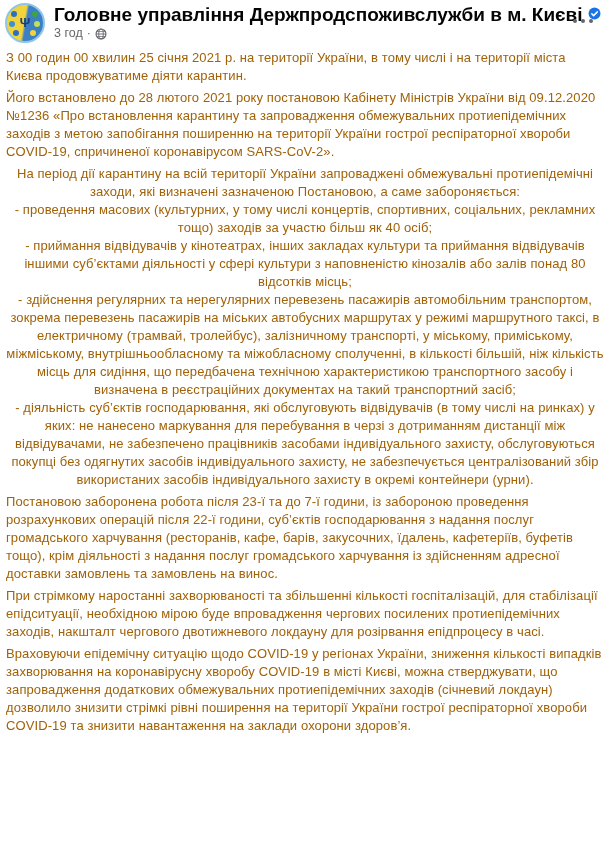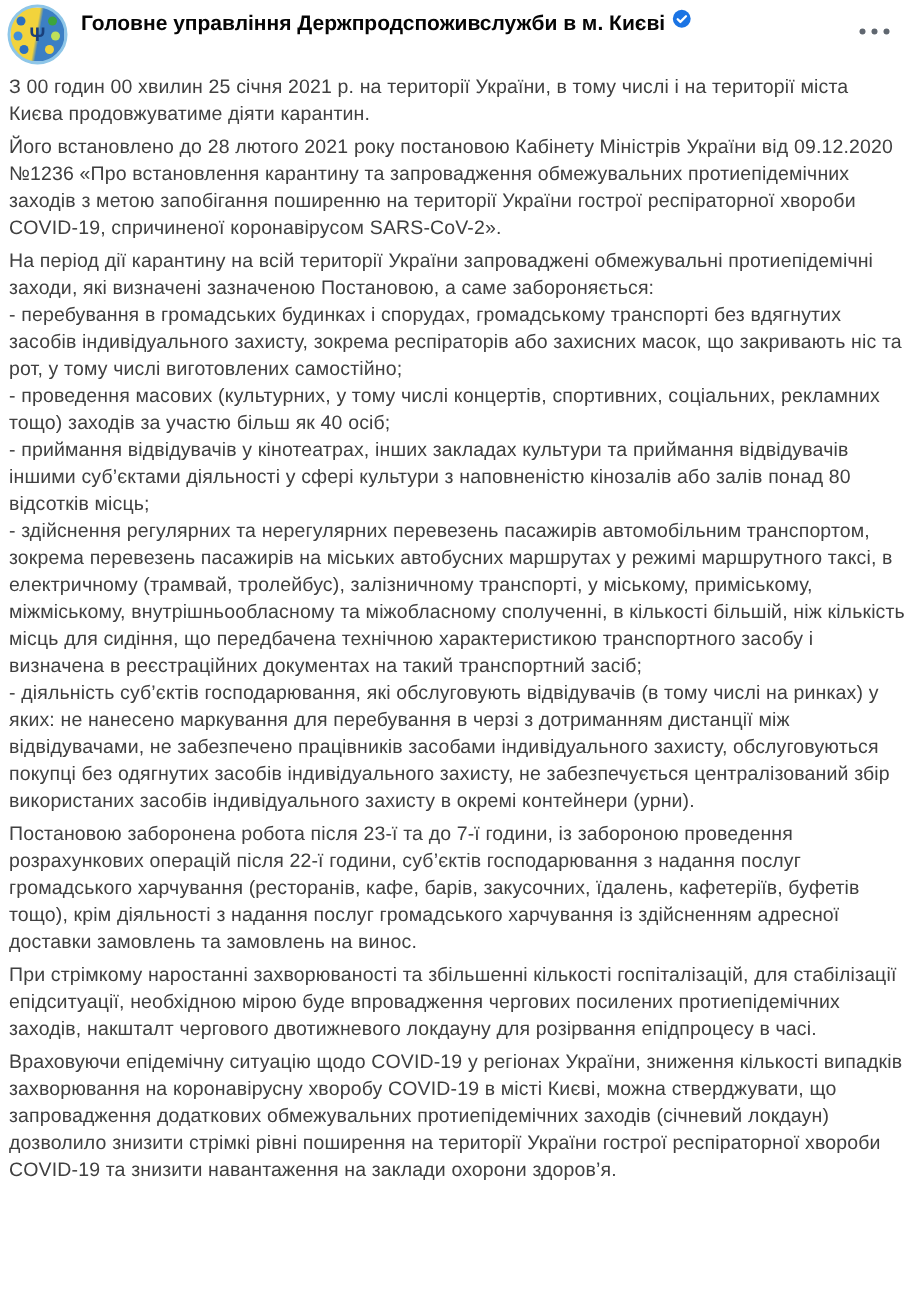--- a/index.html
+++ b/index.html
@@ -41,21 +41,21 @@
   .avatar .d1 { left: 4px;  top: 6px;  background: #2b6fc0; }
   .avatar .d2 { left: 2px;  top: 16px; background: #3f8fd8; }
   .avatar .d3 { left: 6px;  top: 25px; background: #2b6fc0; }
   .avatar .d4 { right: 5px; top: 6px;  background: #3da53d; }
   .avatar .d5 { right: 3px; top: 16px; background: #bfe05a; }
   .avatar .d6 { right: 7px; top: 25px; background: #f2d33c; }
 
   .header-text { padding-top: 3px; min-width: 0; }
   .name-row { display: flex; align-items: center; gap: 5px; }
   .page-name {
-    font-size: 14px; font-weight: 700; color: #050505;
+    font-size: 19px; font-weight: 700; color: #050505;
     line-height: 18px; white-space: nowrap; cursor: pointer;
   }
   .verified { flex: 0 0 13px; display: inline-block; }
 
   .meta-row {
     display: flex; align-items: center; gap: 4px;
     margin-top: 2px;
     font-size: 12.5px; color: #65676b; line-height: 15px;
   }
   .timestamp { cursor: pointer; }
@@ -66,25 +66,25 @@
     display: flex; gap: 4px; padding: 4px;
     cursor: pointer; border-radius: 50%;
   }
   .menu-dots .dot { width: 4px; height: 4px; border-radius: 50%; background: #606770; }
 
   
   .post-body {
     padding: 6px 5px 0 6px;
     font-size: 13px;
     line-height: 18px;
-    color: #404040;
+    color: #a16207;
     letter-spacing: 0.1px;
   }
   .post-body p, .post-body .para { margin: 0 0 4px 0; }
-  .post-body .para > div { margin: 0; }
+  .post-body .para > div { margin: 0; text-align: center; }
 </style>
 </head>
 <body>
 
 <div class="fb-post">
 
   <div class="post-header">
 
     <div class="avatar">
       <span class="mini-dot d1"></span>
@@ -99,37 +99,49 @@
     <div class="header-text">
       <div class="name-row">
         <span class="page-name">Головне управління Держпродспоживслужби в м. Києві</span>
         <span class="verified">
           <svg width="13" height="13" viewBox="0 0 24 24">
             <circle cx="12" cy="12" r="11" fill="#1b74e4"></circle>
             <path d="M7 12.6l3.3 3.3L17.2 9" stroke="#ffffff" stroke-width="2.8" fill="none" stroke-linecap="round" stroke-linejoin="round"></path>
           </svg>
         </span>
       </div>
+      <div class="meta-row">
+        <span class="timestamp">3 год</span>
+        <span class="sep">·</span>
+        <span style="display:inline-flex;">
+          <svg width="12" height="12" viewBox="0 0 16 16">
+            <circle cx="8" cy="8" r="6.6" fill="none" stroke="#65676b" stroke-width="1.5"></circle>
+            <ellipse cx="8" cy="8" rx="3" ry="6.6" fill="none" stroke="#65676b" stroke-width="1.2"></ellipse>
+            <line x1="1.4" y1="8" x2="14.6" y2="8" stroke="#65676b" stroke-width="1.2"></line>
+            <line x1="2.2" y1="4.6" x2="13.8" y2="4.6" stroke="#65676b" stroke-width="1"></line>
+            <line x1="2.2" y1="11.4" x2="13.8" y2="11.4" stroke="#65676b" stroke-width="1"></line>
+          </svg>
+        </span>
+      </div>
     </div>
 
     <div class="menu-dots">
       <span class="dot"></span>
       <span class="dot"></span>
       <span class="dot"></span>
     </div>
   </div>
 
   <div class="post-body">
     <p>З 00 годин 00 хвилин 25 січня 2021 р. на території України, в тому числі і на території міста Києва продовжуватиме діяти карантин.</p>
 
     <p>Його встановлено до 28 лютого 2021 року постановою Кабінету Міністрів України від 09.12.2020 №1236 «Про встановлення карантину та запровадження обмежувальних протиепідемічних заходів з метою запобігання поширенню на території України гострої респіраторної хвороби COVID-19, спричиненої коронавірусом SARS-CoV-2».</p>
 
     <div class="para">
       <div>На період дії карантину на всій території України запроваджені обмежувальні протиепідемічні заходи, які визначені зазначеною Постановою, а саме забороняється:</div>
-      <div>- перебування в громадських будинках і спорудах, громадському транспорті без вдягнутих засобів індивідуального захисту, зокрема респіраторів або захисних масок, що закривають ніс та рот, у тому числі виготовлених самостійно;</div>
       <div>- проведення масових (культурних, у тому числі концертів, спортивних, соціальних, рекламних тощо) заходів за участю більш як 40 осіб;</div>
       <div>- приймання відвідувачів у кінотеатрах, інших закладах культури та приймання відвідувачів іншими суб’єктами діяльності у сфері культури з наповненістю кінозалів або залів понад 80 відсотків місць;</div>
       <div>- здійснення регулярних та нерегулярних перевезень пасажирів автомобільним транспортом, зокрема перевезень пасажирів на міських автобусних маршрутах у режимі маршрутного таксі, в електричному (трамвай, тролейбус), залізничному транспорті, у міському, приміському, міжміському, внутрішньообласному та міжобласному сполученні, в кількості більшій, ніж кількість місць для сидіння, що передбачена технічною характеристикою транспортного засобу і визначена в реєстраційних документах на такий транспортний засіб;</div>
       <div>- діяльність суб’єктів господарювання, які обслуговують відвідувачів (в тому числі на ринках) у яких: не нанесено маркування для перебування в черзі з дотриманням дистанції між відвідувачами, не забезпечено працівників засобами індивідуального захисту, обслуговуються покупці без одягнутих засобів індивідуального захисту, не забезпечується централізований збір використаних засобів індивідуального захисту в окремі контейнери (урни).</div>
     </div>
 
     <p>Постановою заборонена робота після 23-ї та до 7-ї години, із забороною проведення розрахункових операцій після 22-ї години, суб’єктів господарювання з надання послуг громадського харчування (ресторанів, кафе, барів, закусочних, їдалень, кафетеріїв, буфетів тощо), крім діяльності з надання послуг громадського харчування із здійсненням адресної доставки замовлень та замовлень на винос.</p>
 
     <p>При стрімкому наростанні захворюваності та збільшенні кількості госпіталізацій, для стабілізації епідситуації, необхідною мірою буде впровадження чергових посилених протиепідемічних заходів, накшталт чергового двотижневого локдауну для розірвання епідпроцесу в часі.</p>
 

